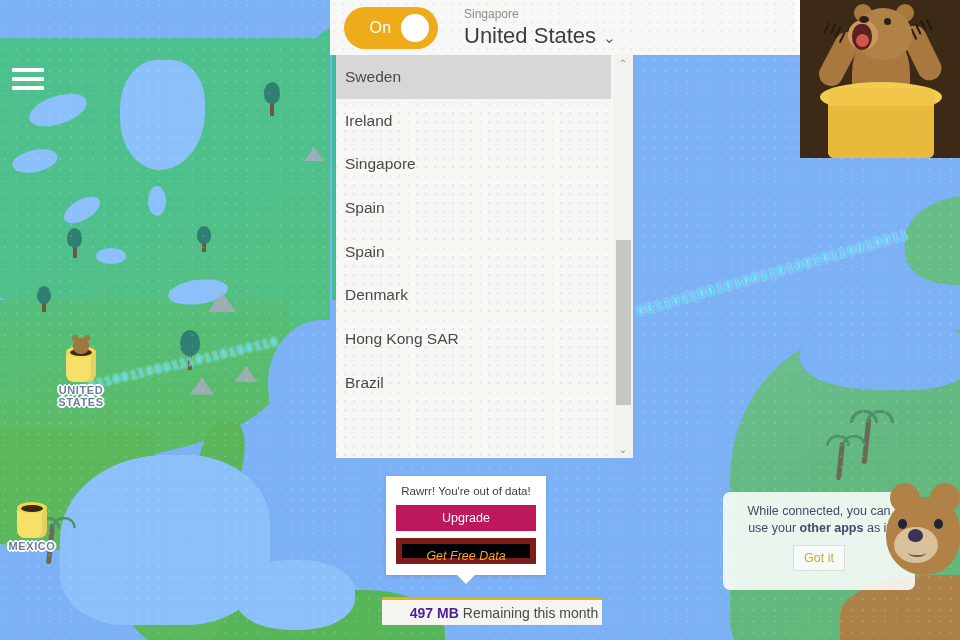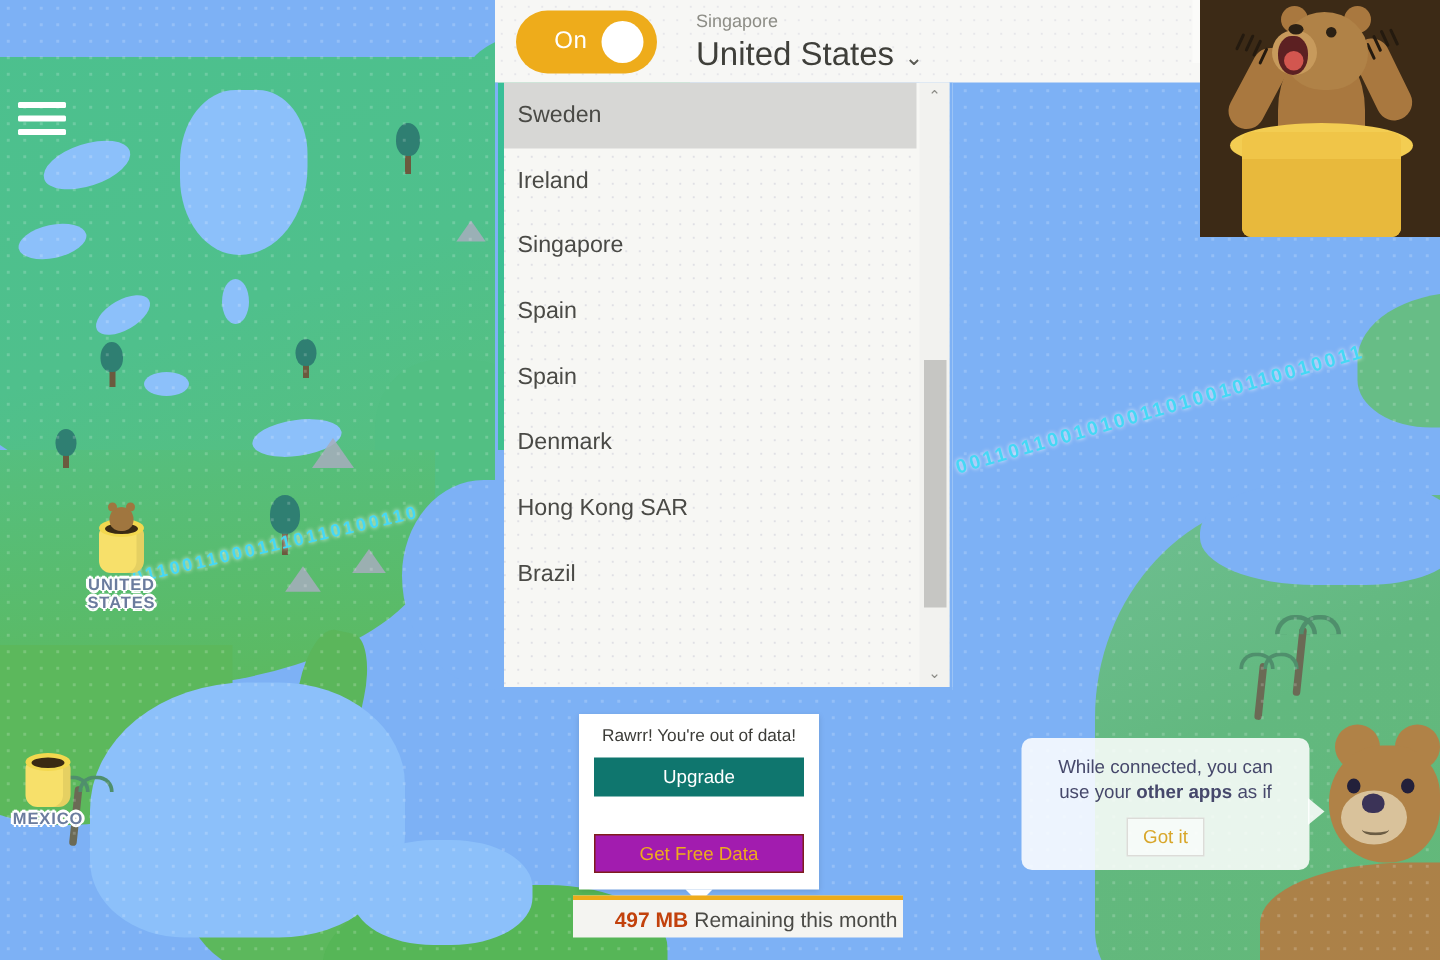--- a/index.html
+++ b/index.html
@@ -233,47 +233,47 @@
 
   
   #oodata {
     position: absolute; left: 386px; top: 476px; width: 160px;
     background: #fff; padding: 9px 10px 11px; text-align: center;
     box-shadow: 0 1px 4px rgba(0,0,0,.13);
   }
   #oodata .msg { font-size: 11.5px; color: #3c3c38; margin-bottom: 8px; }
   #btn-upgrade {
     display: block; width: 100%; height: 26px; line-height: 26px;
-    background: #0f766e; color: #fff; font-size: 12.5px;
-    border: none; cursor: pointer; margin-bottom: 25px;
+    background: #be185d; color: #fff; font-size: 12.5px;
+    border: none; cursor: pointer; margin-bottom: 7px;
   }
   #btn-freedata {
     display: block; width: 100%; height: 26px; line-height: 24px;
-    background: #a21caf; color: #eeac1b; font-size: 12.5px;
-    border: 1px solid #7f1d1d; cursor: pointer;
+    background: #000000; color: #eeac1b; font-size: 12.5px;
+    border: 6px solid #7f1d1d; cursor: pointer; font-style: italic;
   }
   #oodata .tail {
     position: absolute; left: 50%; bottom: -9px; margin-left: -9px;
     width: 0; height: 0;
     border-left: 9px solid transparent; border-right: 9px solid transparent;
     border-top: 9px solid #fff;
   }
   #databar {
     position: absolute; left: 382px; top: 597px; width: 220px; height: 28px;
     background: #f4f4f1; border-top: 3px solid #eeac1b;
     display: flex; align-items: center; justify-content: center;
     font-size: 14px; color: #4a4a46;
   }
-  #databar b { color: #c2410c; margin-right: 4px; margin-left: 24px; }
+  #databar b { color: #4c1d95; margin-right: 4px; margin-left: 24px; }
 
   
   #tooltip {
-    position: absolute; left: 681px; top: 492px; width: 192px;
+    position: absolute; left: 723px; top: 492px; width: 192px;
     background: rgba(255,255,255,.86); border-radius: 7px;
-    padding: 11px 10px 9px; text-align: center;
+    padding: 11px 10px 19px; text-align: center;
     color: #46486b; font-size: 12.5px; line-height: 1.32;
   }
   #tooltip b { font-weight: 700; }
   #tooltip .tail {
     position: absolute; right: -10px; top: 40px;
     width: 0; height: 0;
     border-top: 9px solid transparent; border-bottom: 9px solid transparent;
     border-left: 11px solid rgba(255,255,255,.86);
   }
   #btn-gotit {

